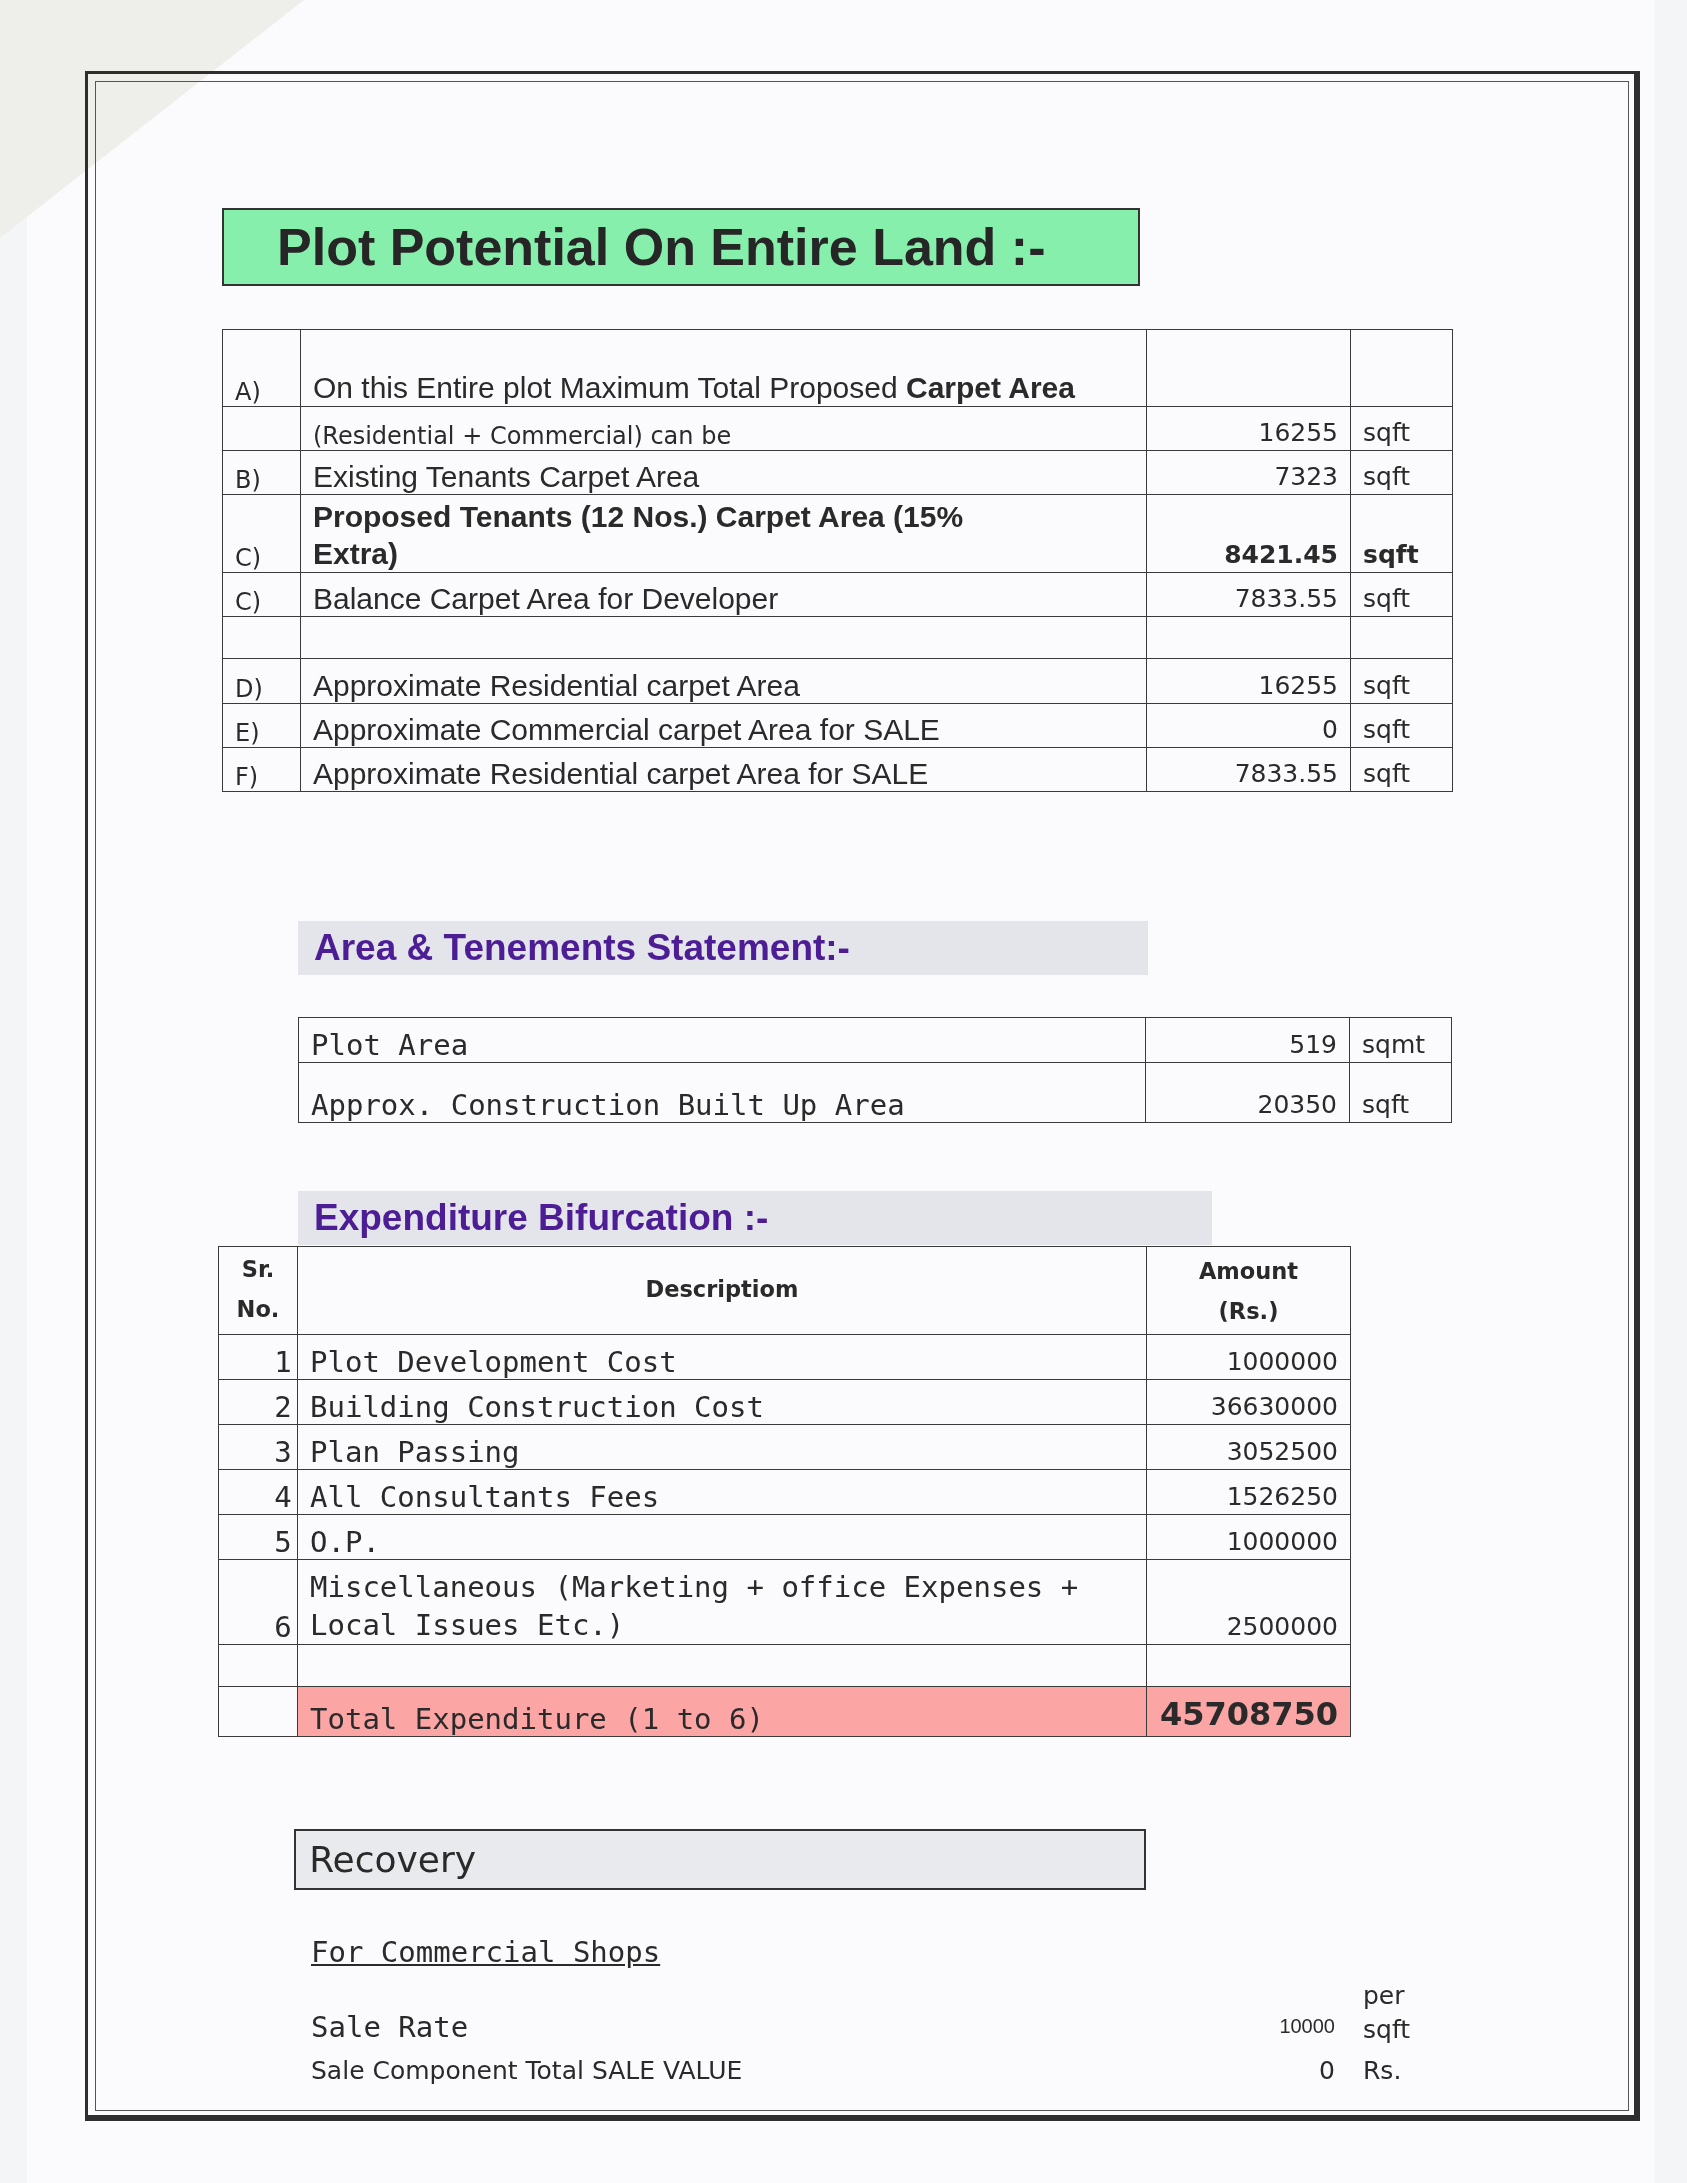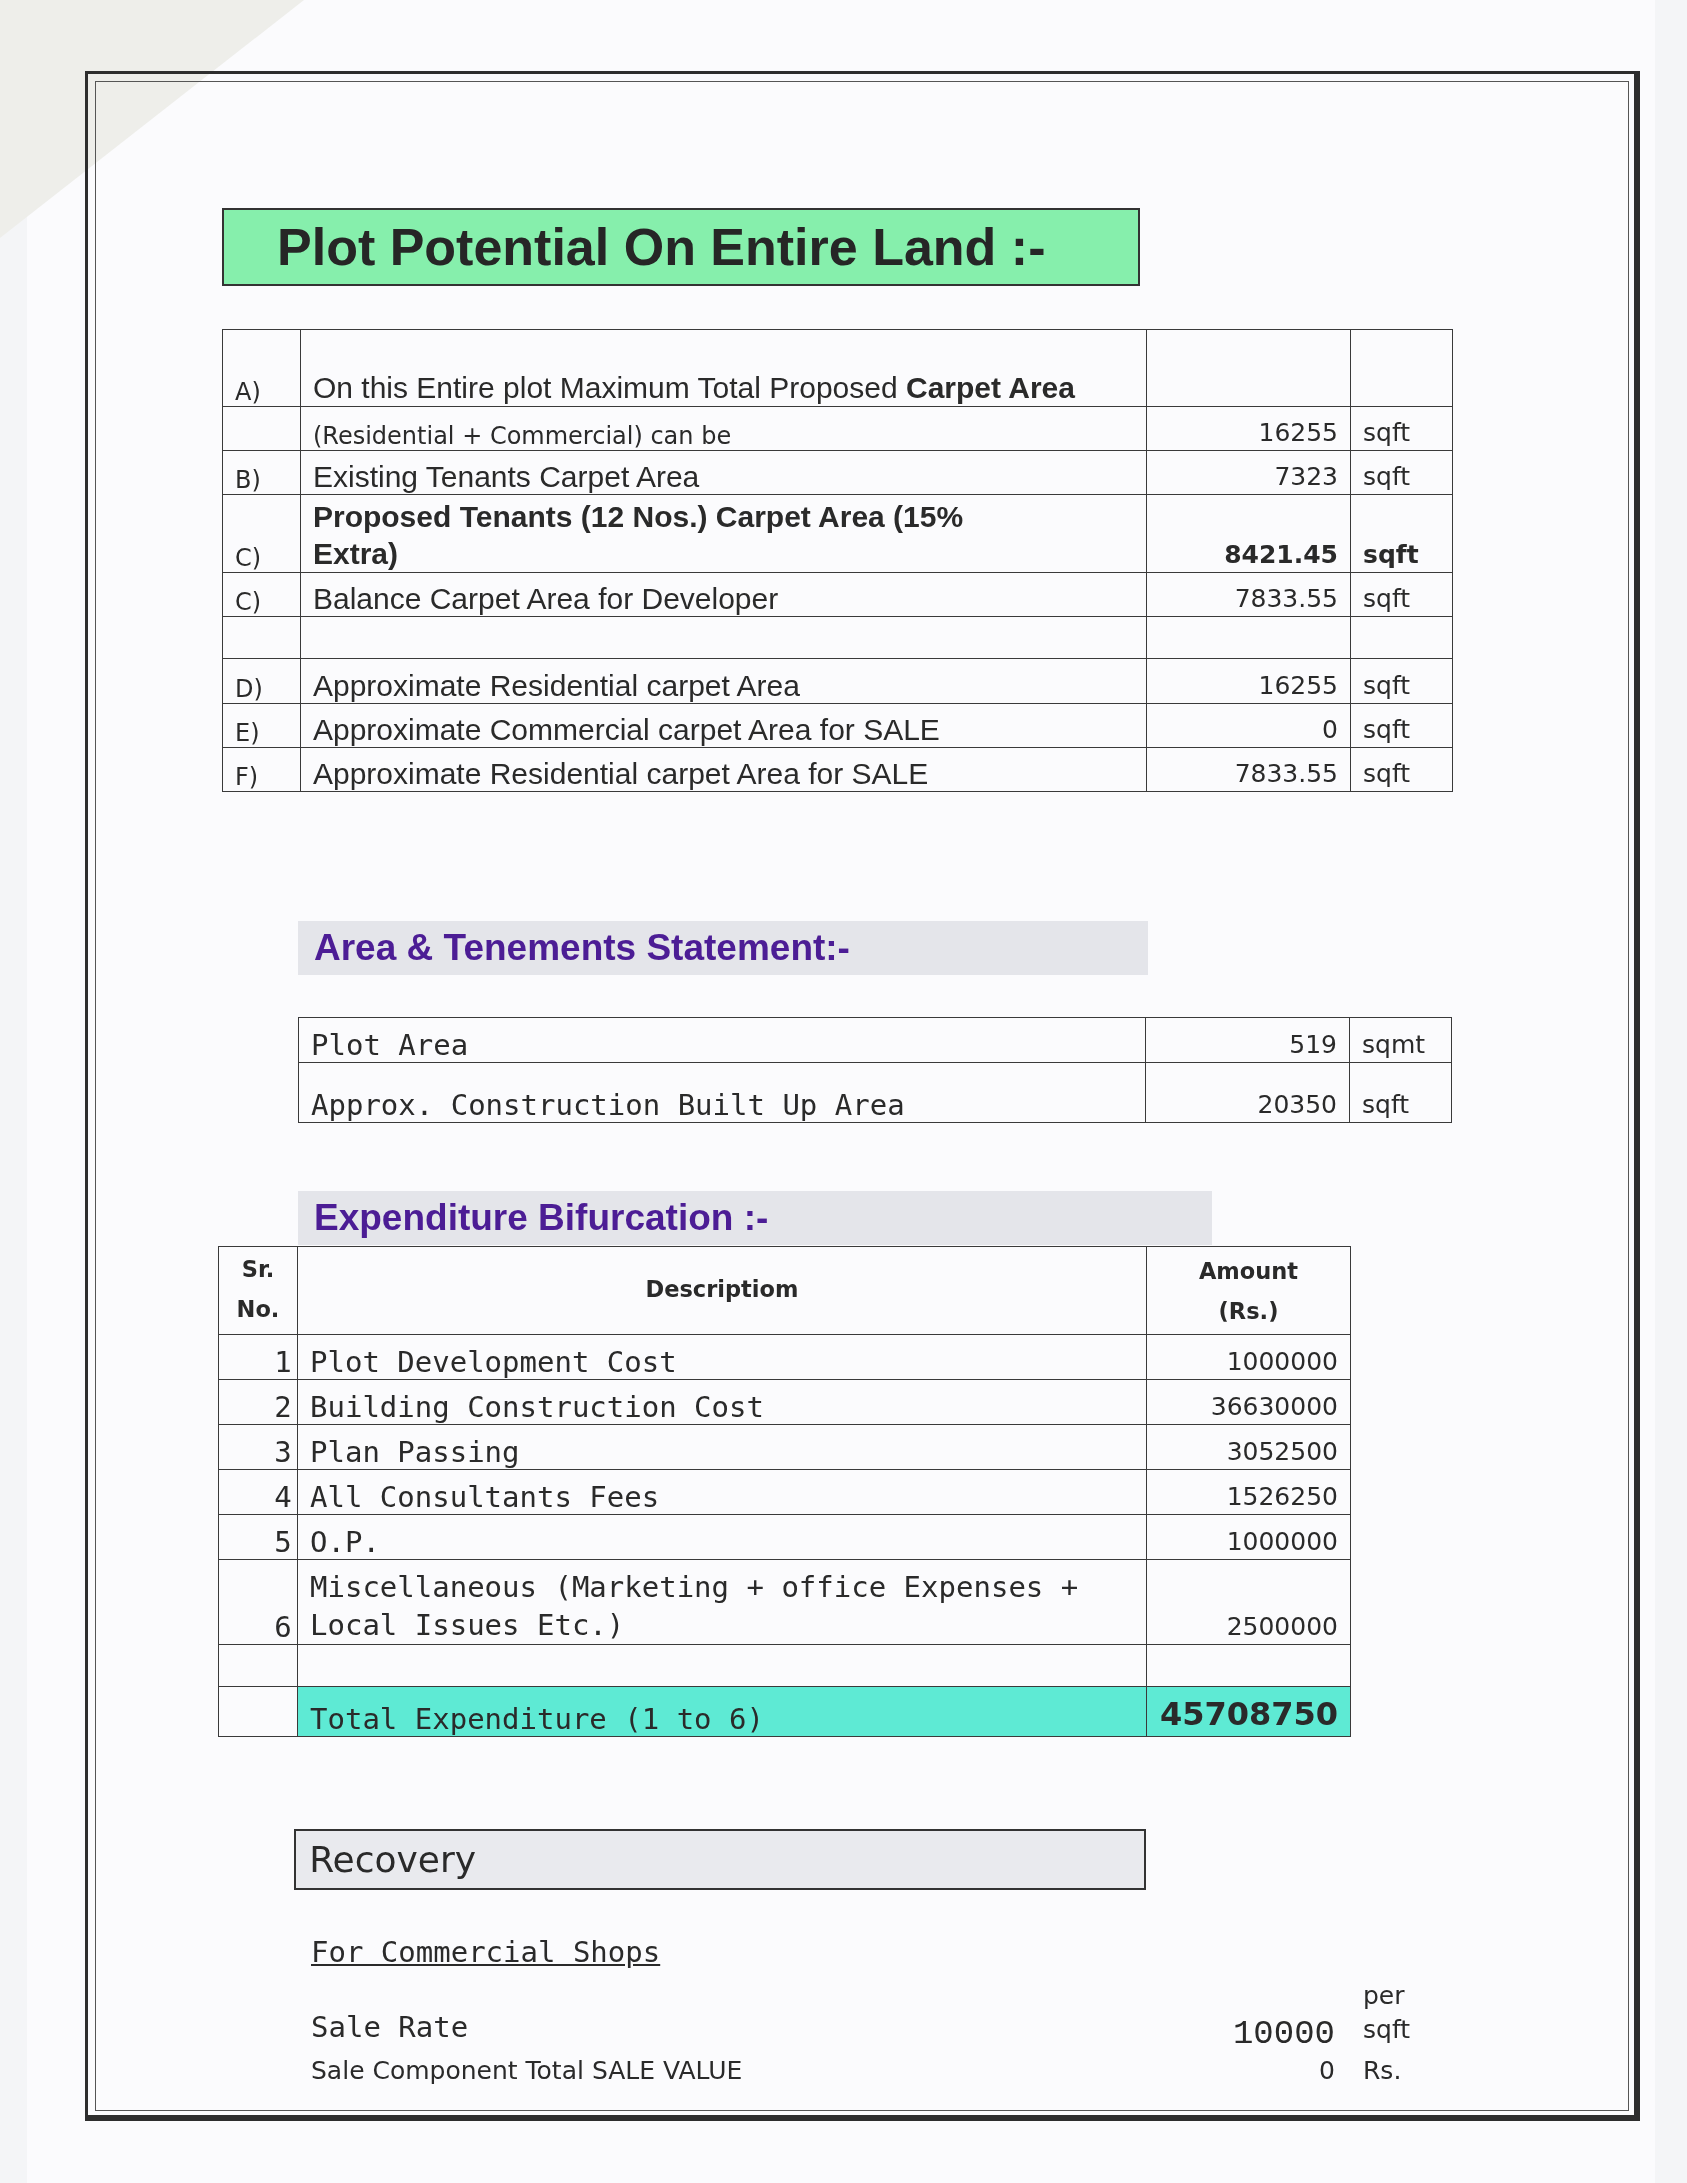--- a/index.html
+++ b/index.html
@@ -42,21 +42,21 @@
 
   table { position:absolute; border-collapse:collapse; }
   td { border:1.3px solid #3a3a3a; padding:0 12px; vertical-align:bottom; }
   .sans { font-family:"Liberation Sans", sans-serif; font-size:30px; }
   .cal  { font-family:"DejaVu Sans", sans-serif; font-size:24px; }
   .mono { font-family:"DejaVu Sans Mono", "Liberation Mono", monospace; font-size:29px; }
   .num  { text-align:right; font-family:"DejaVu Sans", sans-serif; font-size:25px; padding-bottom:2.6px; }
   .unit { font-family:"DejaVu Sans", sans-serif; font-size:25px; padding-bottom:2.6px; }
   .lbl  { font-family:"DejaVu Sans", sans-serif; font-size:22.5px; text-align:center; vertical-align:middle; padding-bottom:4px;}
   .bold { font-weight:bold; }
-  .shade { background:#5eead4; }
+  .shade { background:#fca5a5; }
 
   .plain { position:absolute; }
 </style>
 </head>
 <body>
 
 <div class="paper"></div>
 <div class="corner-fold"></div>
 <div class="frame-outer"></div>
 <div class="frame-inner"></div>
@@ -213,19 +213,19 @@
 </tbody>
   </table>
 
 <div class="title-box" style="left:294px; top:1829px; width:852px; height:61px; border-width:2px; background:#e9eaee;">
   <span class="t3">Recovery</span>
 </div>
 
 <div class="plain mono" style="left:311px; top:1935px; text-decoration:underline; font-size:29px;">For Commercial Shops</div>
 
 <div class="plain mono" style="left:311px; top:2010px; font-size:29px;">Sale Rate</div>
-<div class="plain" style="left:1224px; top:2015px; width:111px; text-align:right; font-family:Liberation Mono, monospace; font-size:34px;">10000</div>
+<div class="plain" style="left:1224px; top:2015px; width:111px; text-align:right; font-family:Liberation Sans, sans-serif; font-size:20px;">10000</div>
 <div class="plain" style="left:1363px; top:1979px; width:53px; font-family:'DejaVu Sans',sans-serif; font-size:25px; line-height:34px;">per sqft</div>
 
 <div class="plain" style="left:311px; top:2056px; font-family:'DejaVu Sans',sans-serif; font-size:25px;">Sale Component Total SALE VALUE</div>
 <div class="plain" style="left:1224px; top:2056px; width:111px; text-align:right; font-family:'DejaVu Sans',sans-serif; font-size:25px;">0</div>
 <div class="plain" style="left:1363px; top:2056px; font-family:'DejaVu Sans',sans-serif; font-size:25px;">Rs.</div>
 
 
 </body></html>

